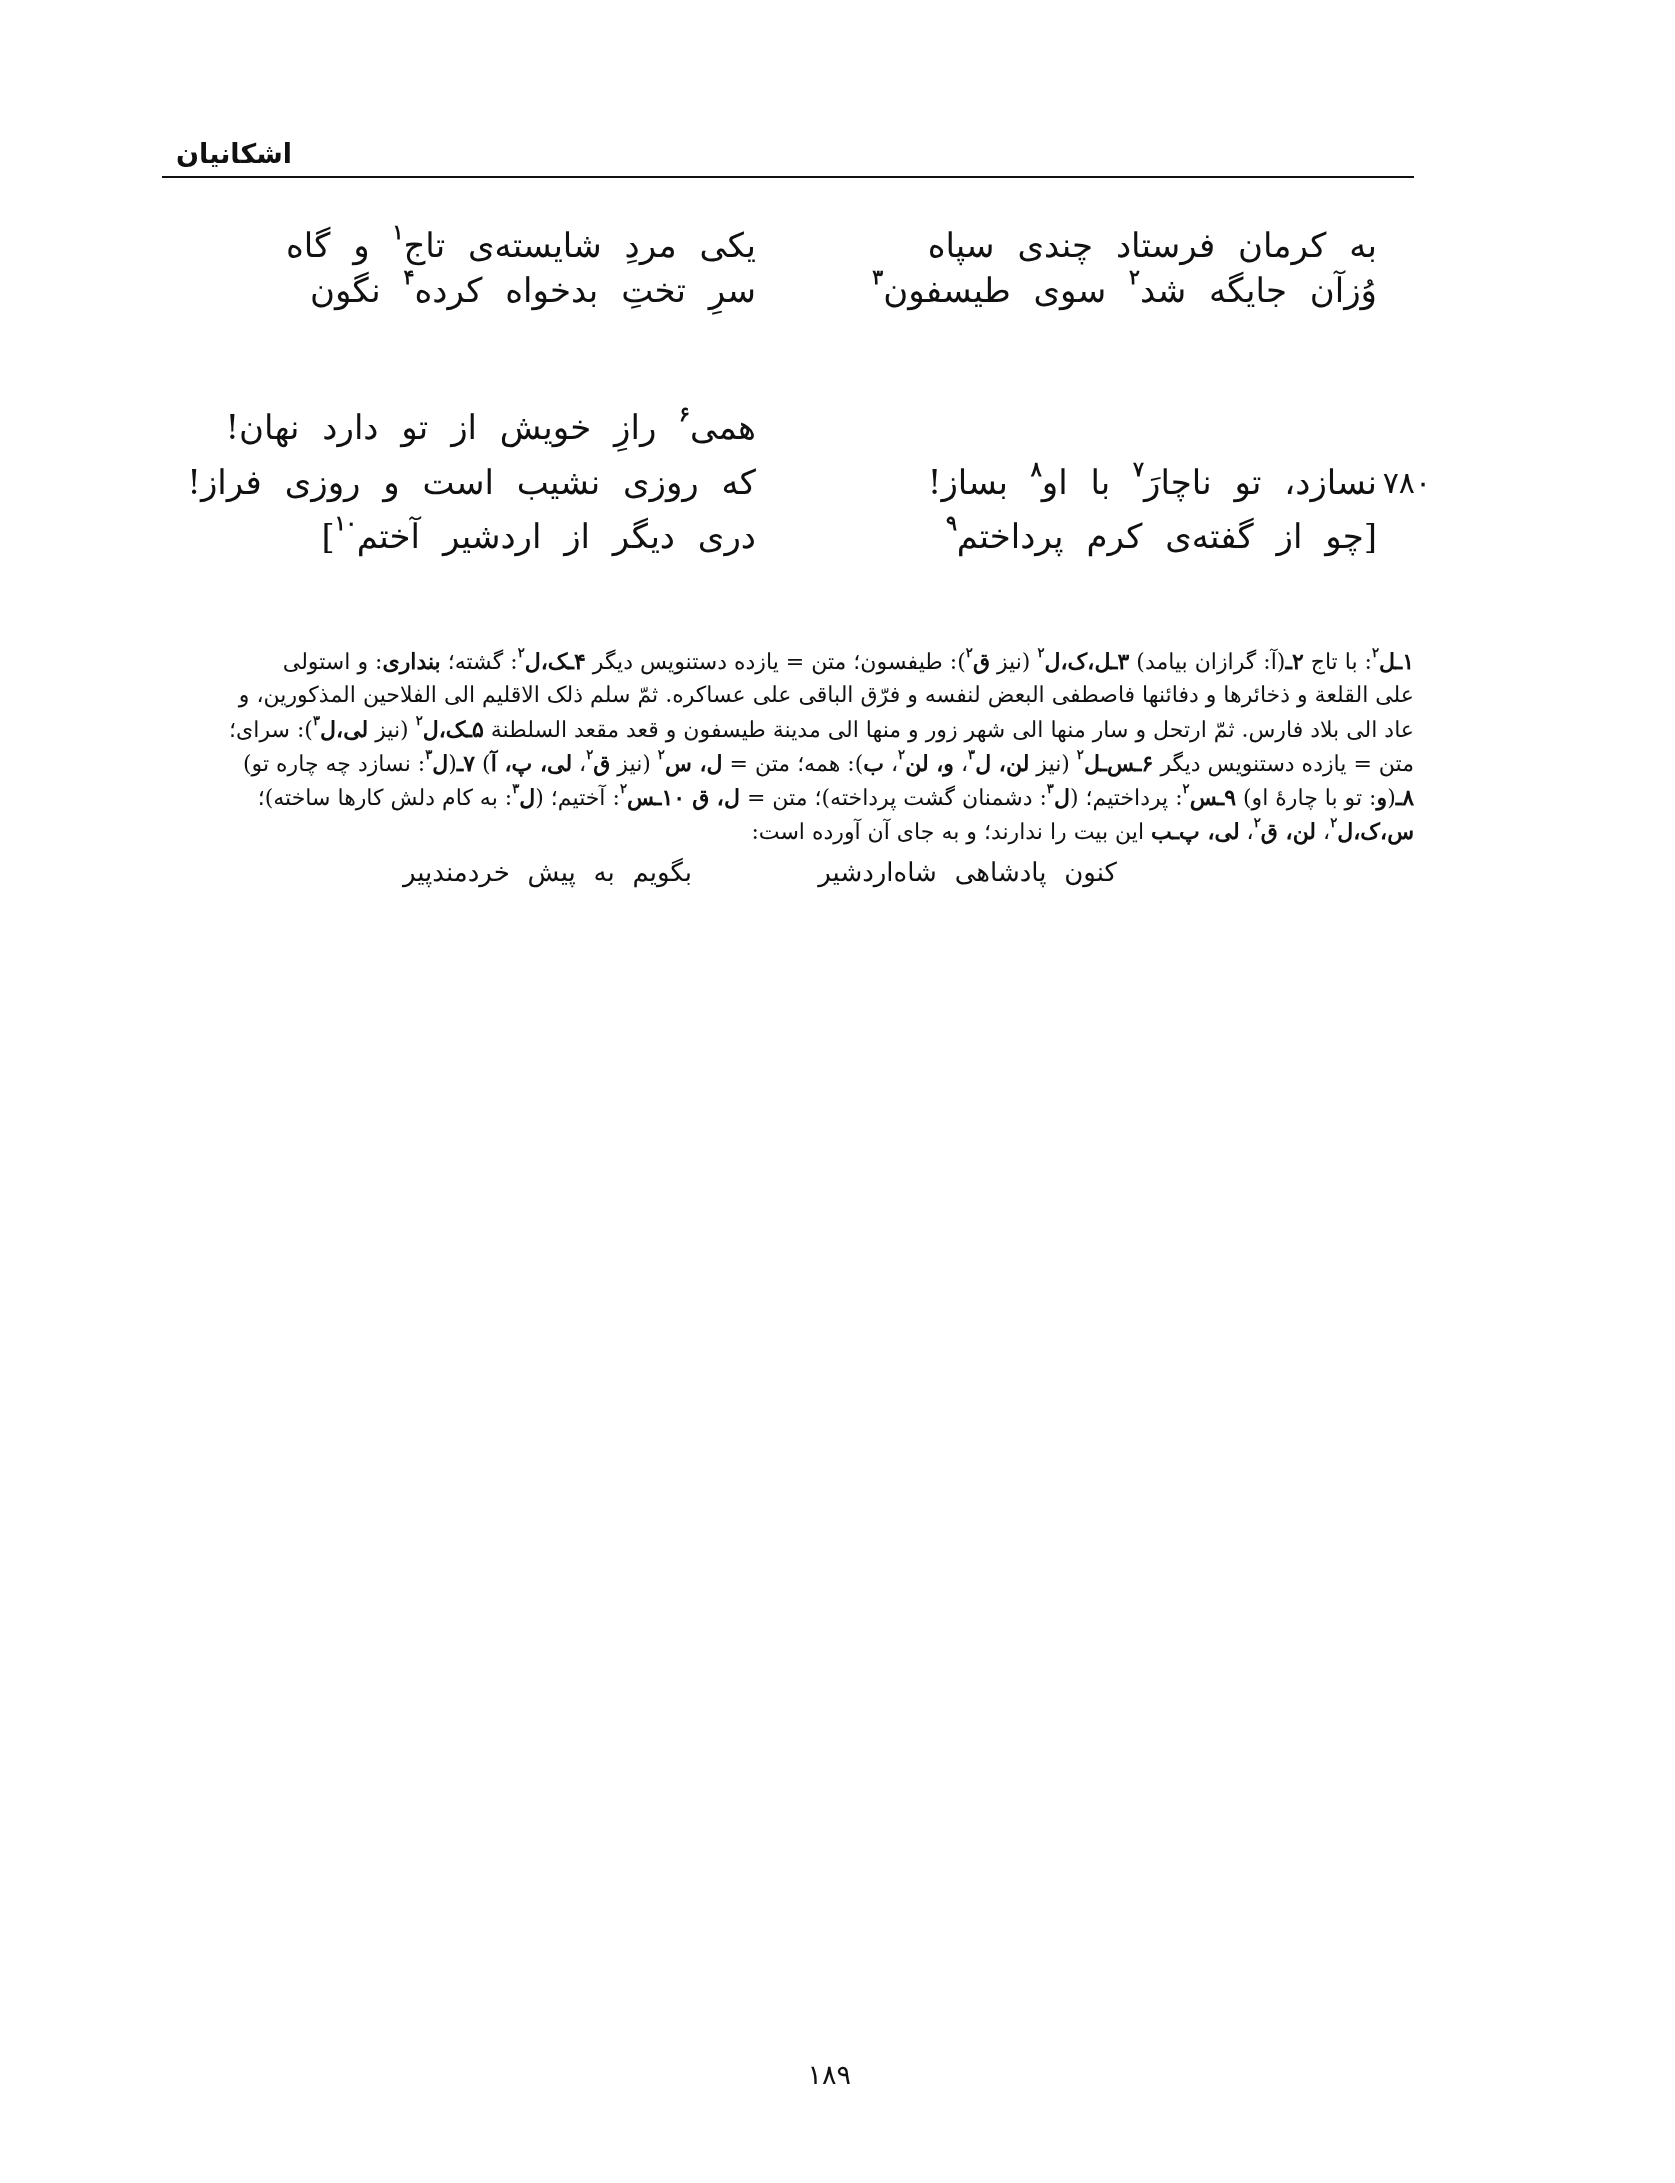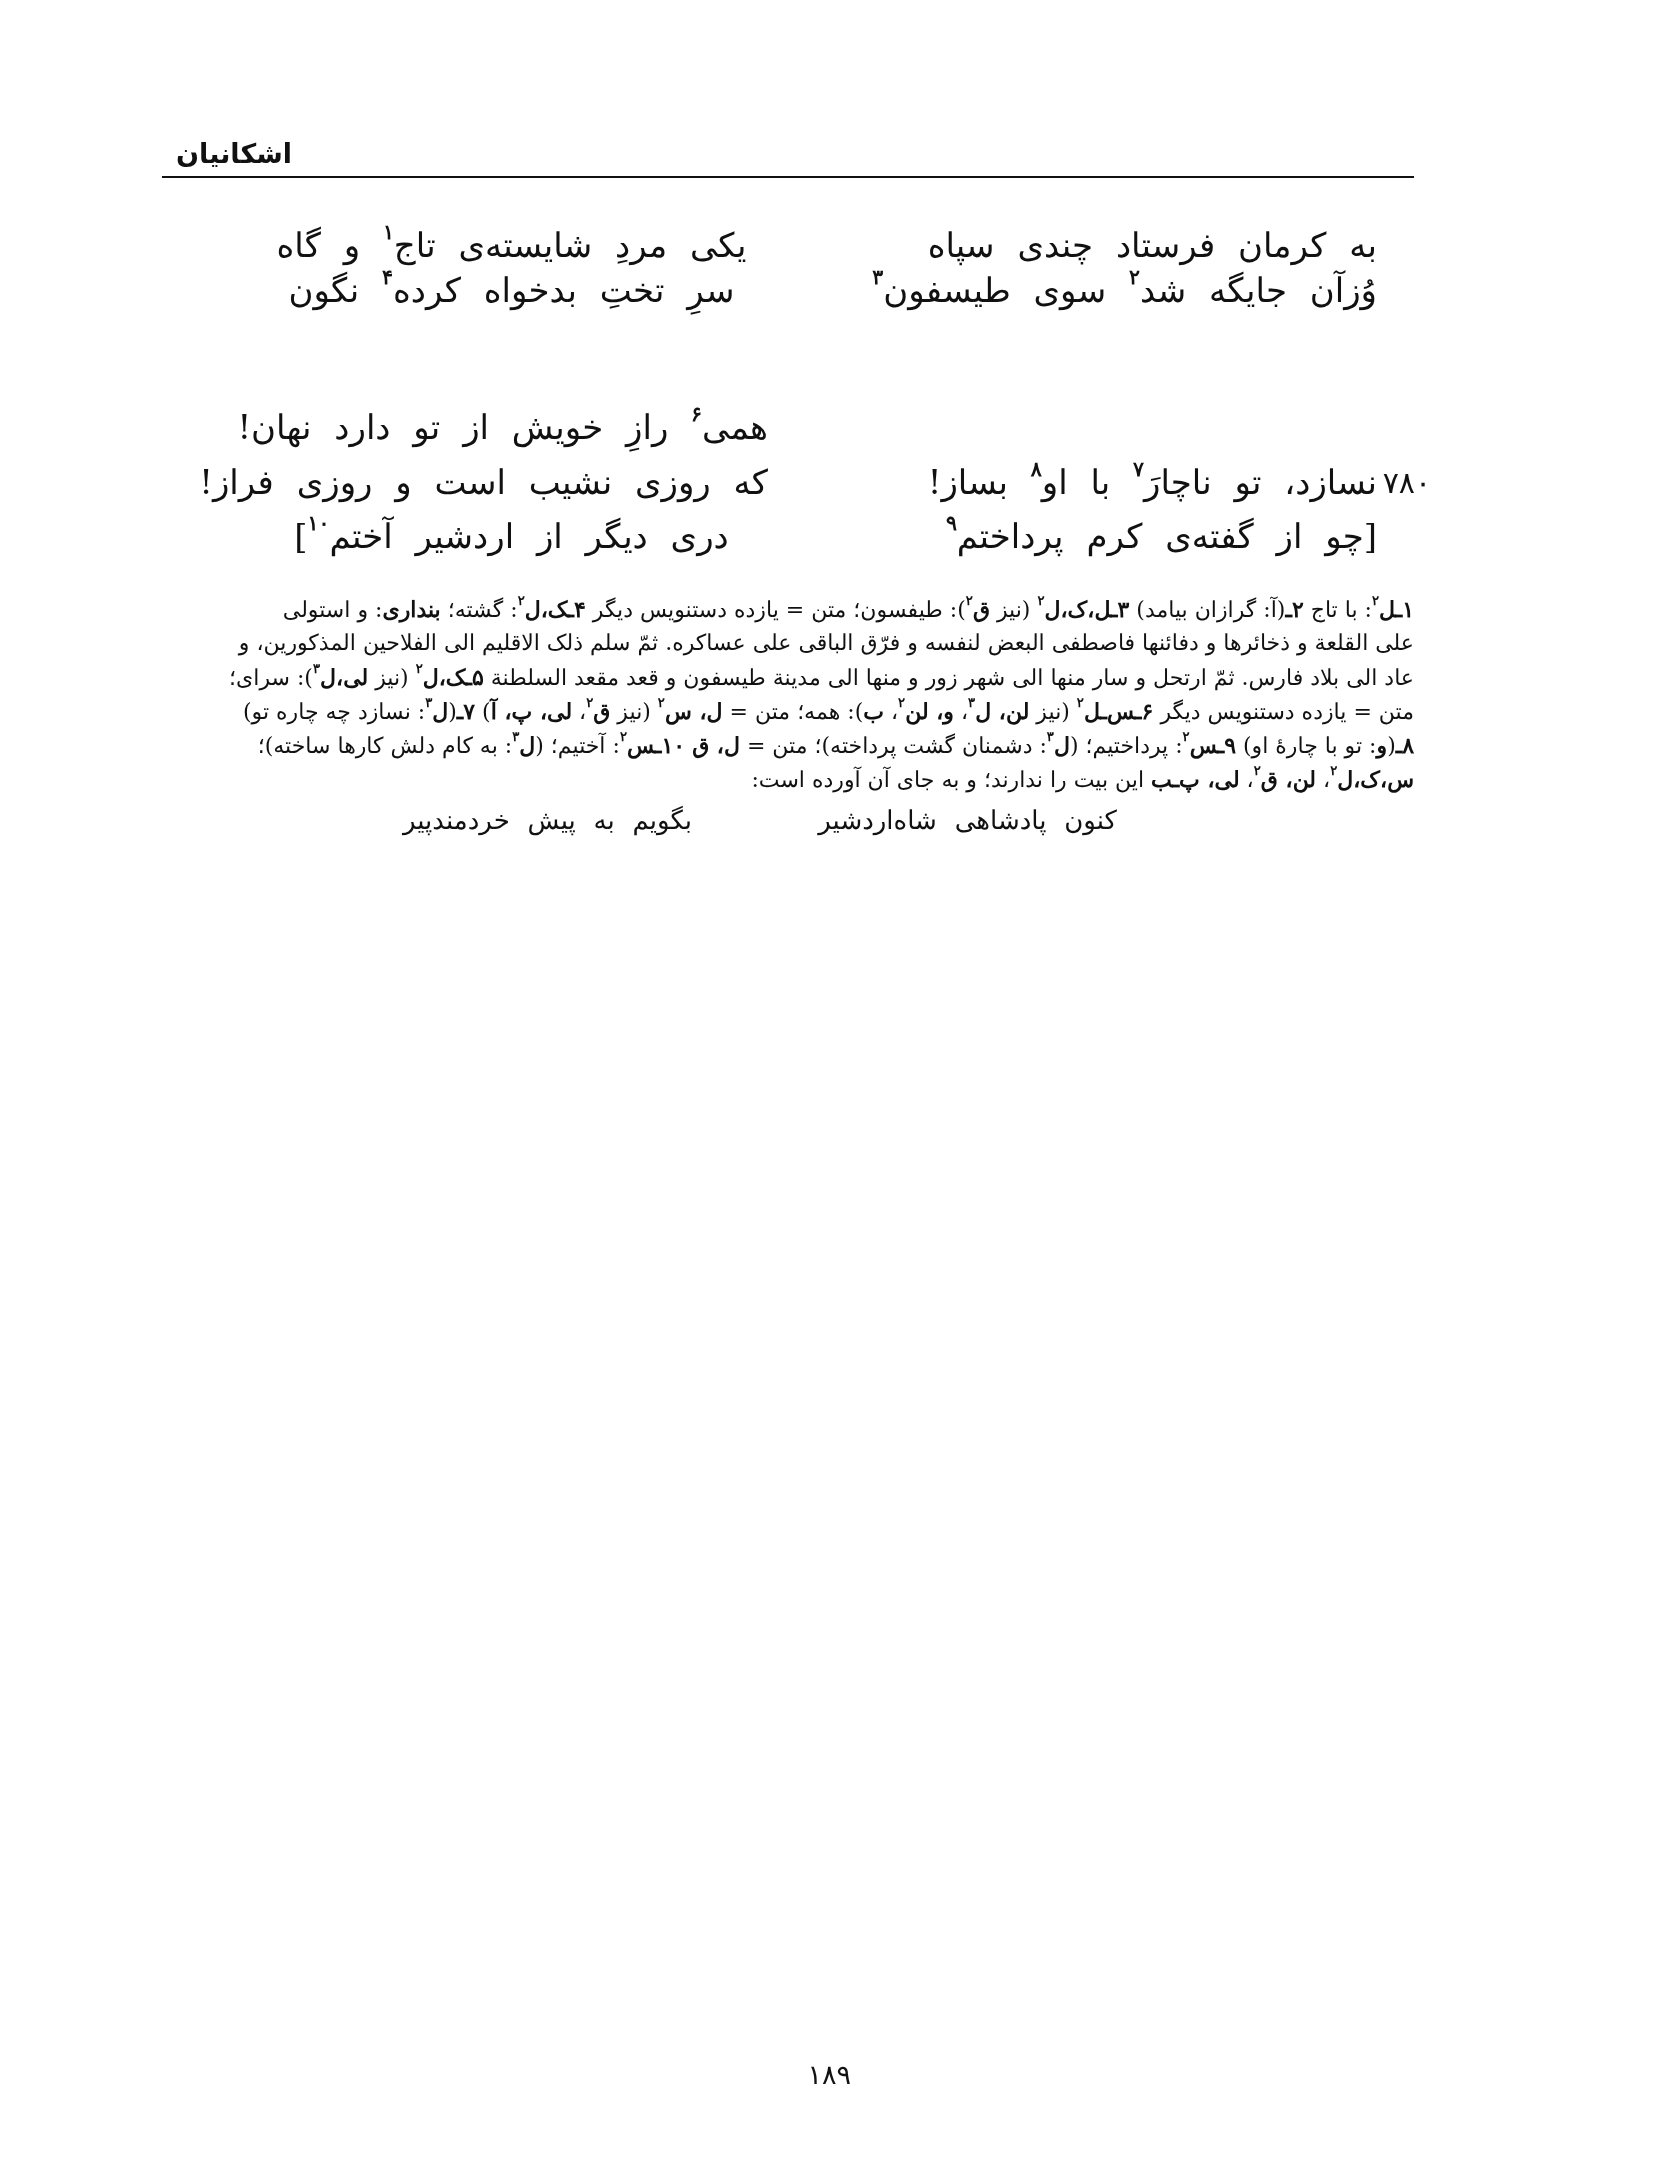--- a/index.html
+++ b/index.html
@@ -16,28 +16,28 @@
     .head-rule { position: absolute; left: 162px; top: 176px; width: 1252px; height: 2px; background: #111; }
 
     .poem { position: absolute; left: 243px; width: 1134px; }
     .stanza { position: absolute; left: 0; width: 1134px; }
     .beyt { position: relative; height: 45px; }
     .hemi {
       position: absolute; top: 0; font-size: 34px; line-height: 45px; white-space: nowrap;
       direction: rtl; word-spacing: 12px;
     }
     .hemi-right { right: 0; width: 554px; }
-    .hemi-left { left: 12px; width: 513px; text-align: center; }
+    .hemi-left { left: 0; width: 513px; text-align: right; }
     .verse-num {
       position: absolute; right: -54px; top: 0; font-size: 30px; line-height: 45px; direction: ltr;
     }
     sup { font-size: 0.6em; line-height: 0; vertical-align: 0.9em; font-weight: bold; }
 
     .footnotes {
-      position: absolute; left: 162px; top: 592px; width: 1252px;
+      position: absolute; left: 162px; top: 644px; width: 1252px;
       direction: rtl; text-align: justify; font-size: 22px; line-height: 34px;
     }
     .fn-line { height: 34px; white-space: nowrap; overflow: hidden; text-align: right; }
     .fn-line b { font-weight: bold; }
     .alt-beyt { position: relative; height: 41px; margin-top: 4px; }
     .alt-hemi { position: absolute; top: 0; font-size: 26px; line-height: 41px; word-spacing: 9.5px; white-space: nowrap; }
     .alt-right { right: 297px; }
     .alt-left { right: 722px; }
 
     .page-number {

